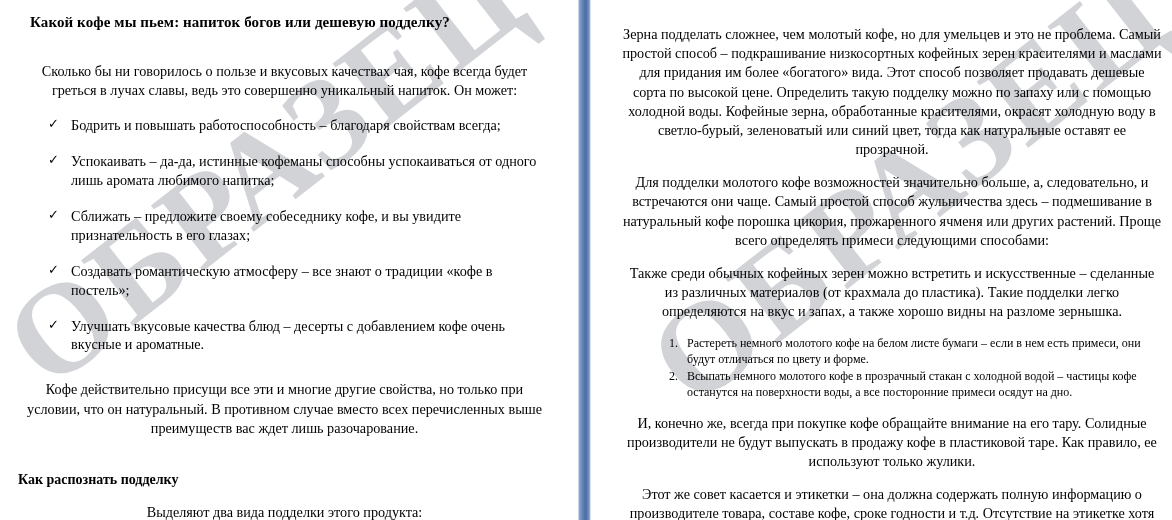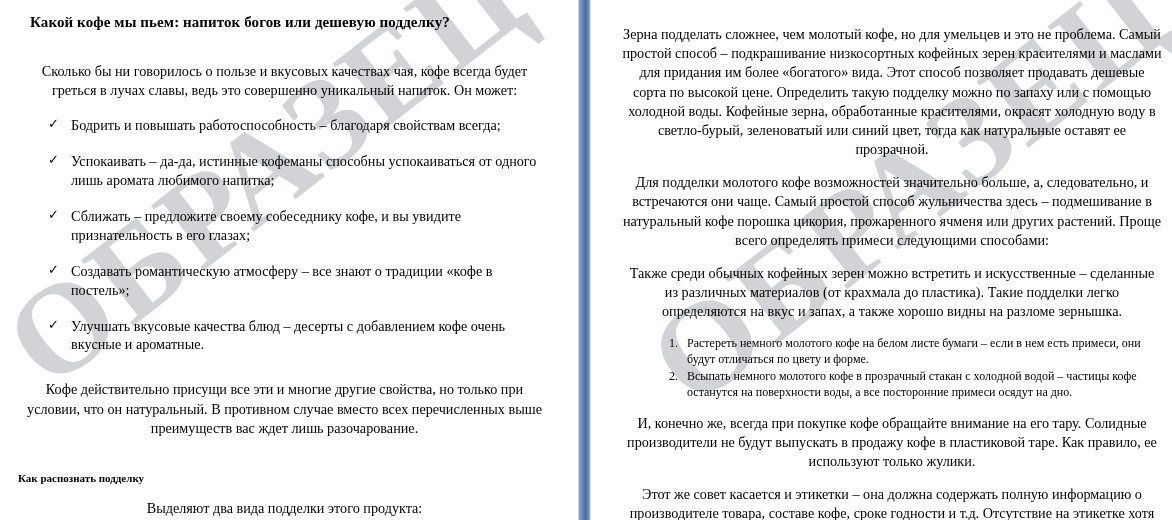--- a/index.html
+++ b/index.html
@@ -89,21 +89,21 @@
 
   
   h1.doc-title {
     font-size: 15px;
     font-weight: bold;
     margin: 0 0 30px 12px;
     line-height: 1.25;
     letter-spacing: 0.1px;
   }
   h2.sub-title {
-    font-size: 11px;
+    font-size: 14px;
     font-weight: bold;
     margin: 34px 0 14px 0;
     line-height: 1.2;
   }
   p.para {
     font-size: 14.2px;
     line-height: 1.36;
     margin: 0 0 16px 0;
     text-align: center;
   }

